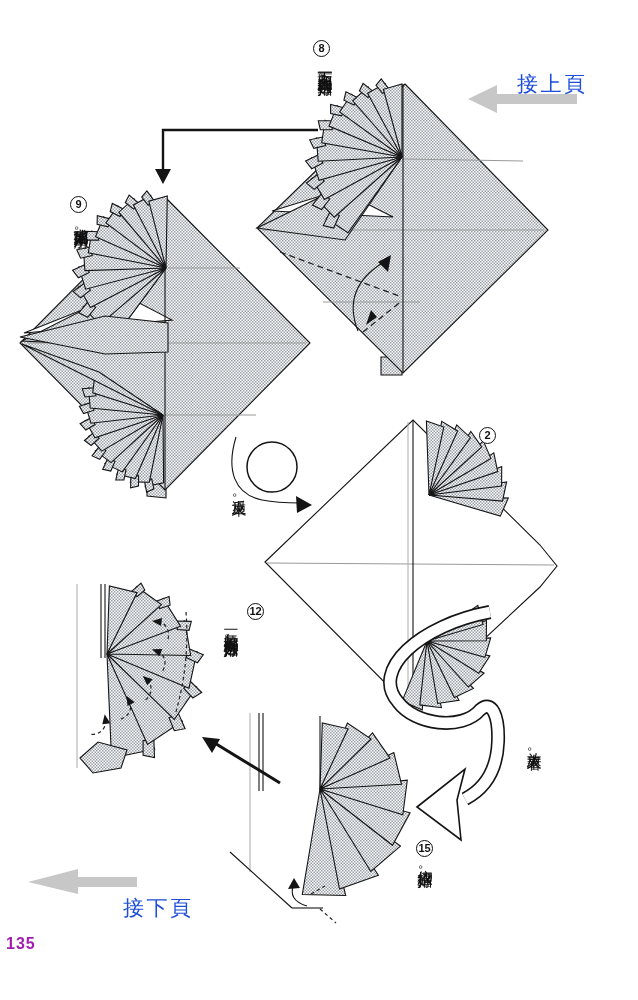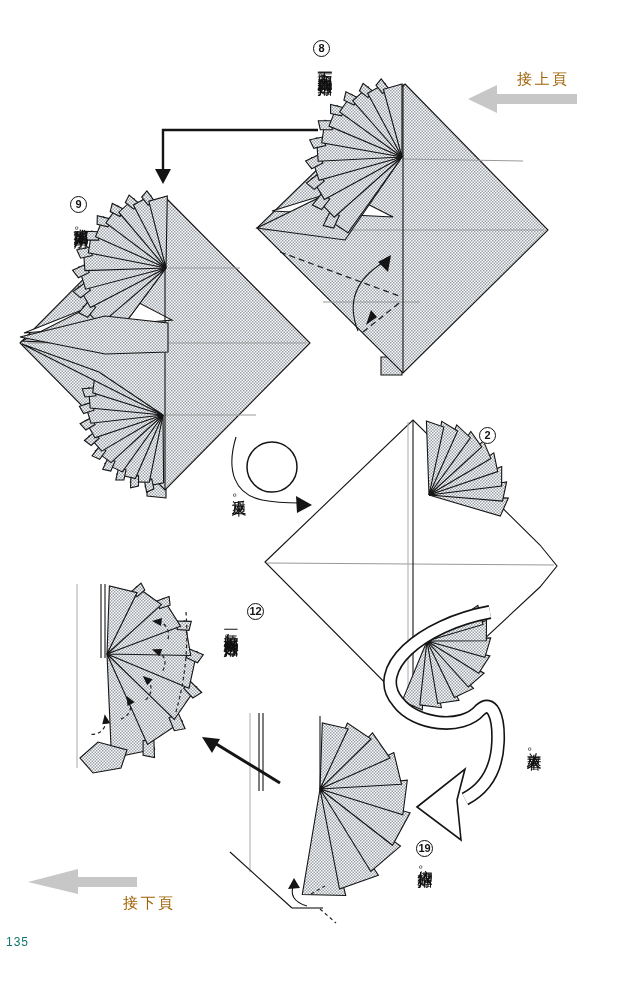--- a/index.html
+++ b/index.html
@@ -16,25 +16,25 @@
   .lt{stroke:#aaaaaa;stroke-width:1;fill:none;}
   .gray{stroke:#999999;stroke-width:1;fill:none;}
   .dash{stroke:#222222;stroke-width:1.3;fill:none;stroke-dasharray:6 4;}
   .dash2{stroke:#222222;stroke-width:1.2;fill:none;stroke-dasharray:3.5 3;}
   .blk{fill:#141414;stroke:none;}
   .garr{fill:#c7c7c7;stroke:none;}
   .band-out{stroke:#141414;stroke-width:14;fill:none;stroke-linecap:butt;}
   .band-in{stroke:#ffffff;stroke-width:10.8;fill:none;stroke-linecap:butt;}
   .vtext{position:absolute;writing-mode:vertical-rl;text-orientation:upright;
     font-size:15px;line-height:1.12;letter-spacing:1px;color:#111;white-space:normal;}
-  .htext{position:absolute;font-size:15px;letter-spacing:2.5px;color:#a16207;}
+  .htext{position:absolute;font-size:21px;letter-spacing:2.5px;color:#1d4ed8;}
   .cnum{position:absolute;width:17px;height:17px;border:1.5px solid #111;border-radius:50%;
     font-weight:bold;font-size:11px;line-height:14px;text-align:center;color:#111;
     background:#fff;box-sizing:border-box;}
-  .pagenum{position:absolute;font-weight:normal;font-size:12px;color:#0f766e;letter-spacing:1px;}
+  .pagenum{position:absolute;font-weight:bold;font-size:16px;color:#a21caf;letter-spacing:1px;}
 </style>
 </head>
 <body>
 
 <div class="page">
 
   <svg width="638" height="1000" viewBox="0 0 638 1000">
     <defs>
       <pattern id="ht" width="3" height="3" patternUnits="userSpaceOnUse">
         <rect width="3" height="3" fill="#ffffff"></rect>
@@ -260,21 +260,21 @@
   </svg>
 
   <span class="cnum" style="left:313px;top:40px;">8</span>
   <div class="vtext" style="left:281px;top:60px;width:52px;height:84px;">下面和上面一樣對稱摺好。</div>
 
   <span class="cnum" style="left:70px;top:196px;">9</span>
   <div class="vtext" style="left:54px;top:216px;width:35px;height:85px;">完成後如下圖所示。</div>
 
   <span class="cnum" style="left:479px;top:427px;">2</span>
 
-  <span class="cnum" style="left:416px;top:840px;">19</span>
+  <span class="cnum" style="left:416px;top:840px;">15</span>
   <div class="vtext" style="left:397px;top:858px;width:36px;height:52px;">依摺線摺好。</div>
 
   <span class="cnum" style="left:220px;top:603px;margin-left:27px;">12</span>
   <div class="vtext" style="left:203px;top:621px;width:36px;height:100px;">每一片都以同樣方法摺好。</div>
 
   <div class="vtext" style="left:229px;top:488px;width:18px;height:68px;">反過來。</div>
   <div class="vtext" style="left:524px;top:741px;width:18px;height:84px;">放大來看。</div>
 
   <div class="htext" style="left:517px;top:70px;">接上頁</div>
   <div class="htext" style="left:84px;top:894px;margin-left:39px;">接下頁</div>

